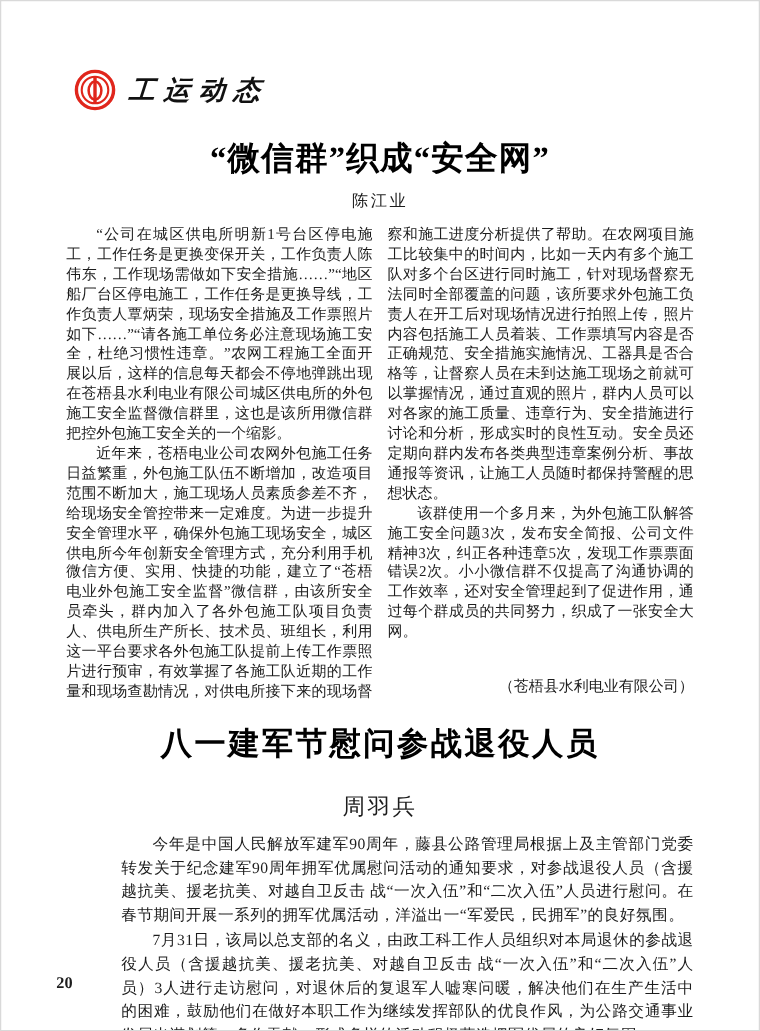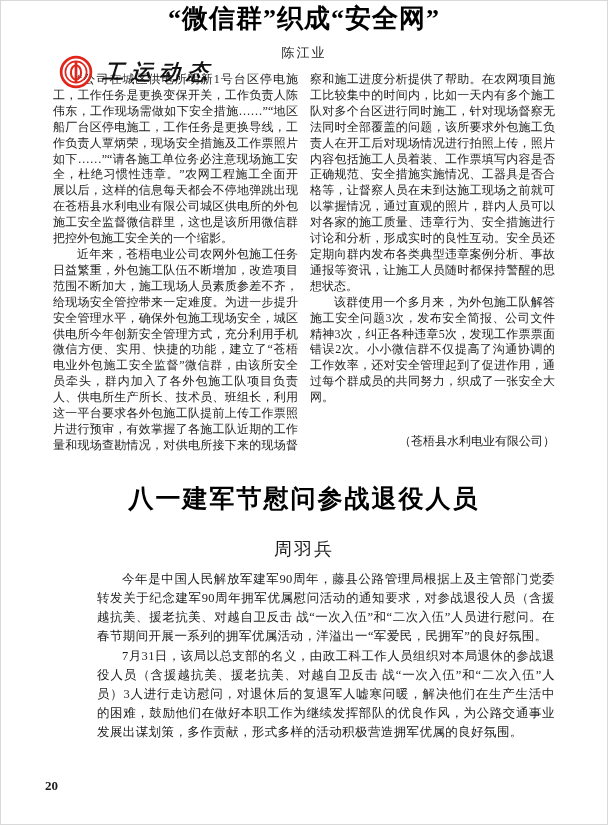--- a/index.html
+++ b/index.html
@@ -28,20 +28,21 @@
   .section-title {
     font-size: 21px;
     font-weight: bold;
     font-style: italic;
     letter-spacing: 7px;
     color: #111111;
     transform: skewX(-4deg);
   }
   
   .a1-title {
+    margin-top: 108px;
     text-align: center;
     font-size: 26px;
     font-weight: bold;
     letter-spacing: 1px;
     color: #000000;
   }
   .a1-author {
     margin-top: 8px;
     text-align: center;
     font-size: 13px;
@@ -55,21 +56,21 @@
     font-size: 12px;
     line-height: 15.9px;
     text-align: justify;
     text-justify: inter-character;
   }
   .a1-body p { text-indent: 2em; }
   .a1-body p.no-gap { margin: 0; }
   .inline-attr { float: right; font-size: 12px; margin-top: 44px; }
   
   .a2-title {
-    margin-top: 28px;
+    margin-top: 16px;
     text-align: center;
     font-size: 25px;
     font-weight: bold;
     letter-spacing: 2px;
     color: #000000;
   }
   .a2-author {
     margin-top: 22px;
     text-align: center;
     font-size: 18px;

